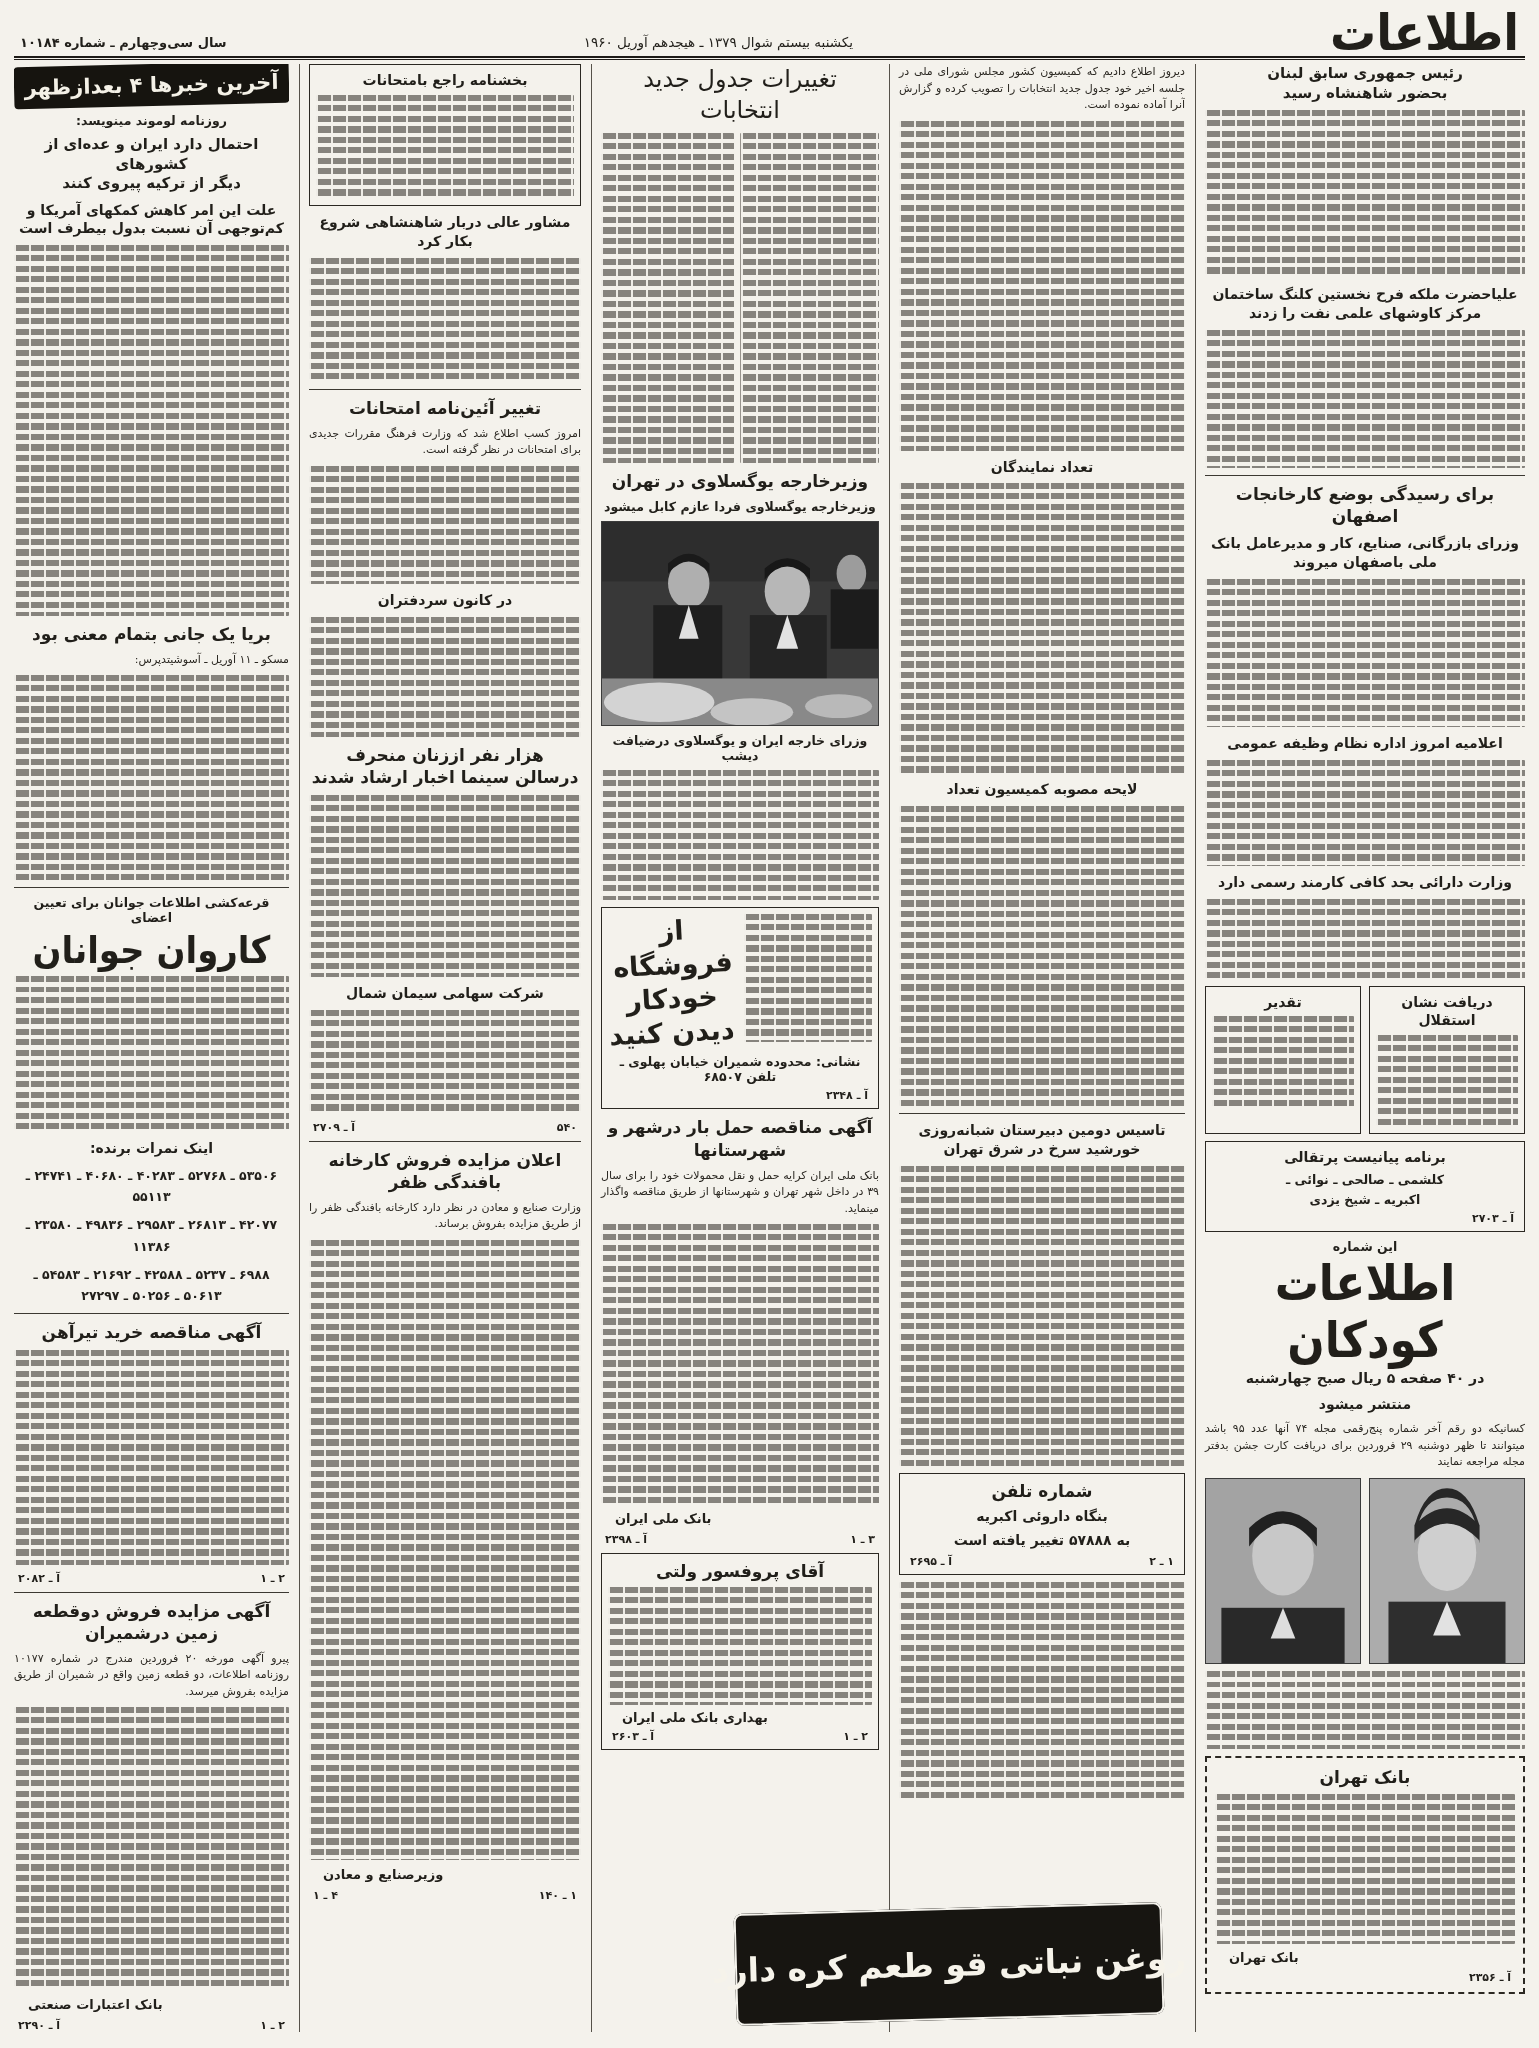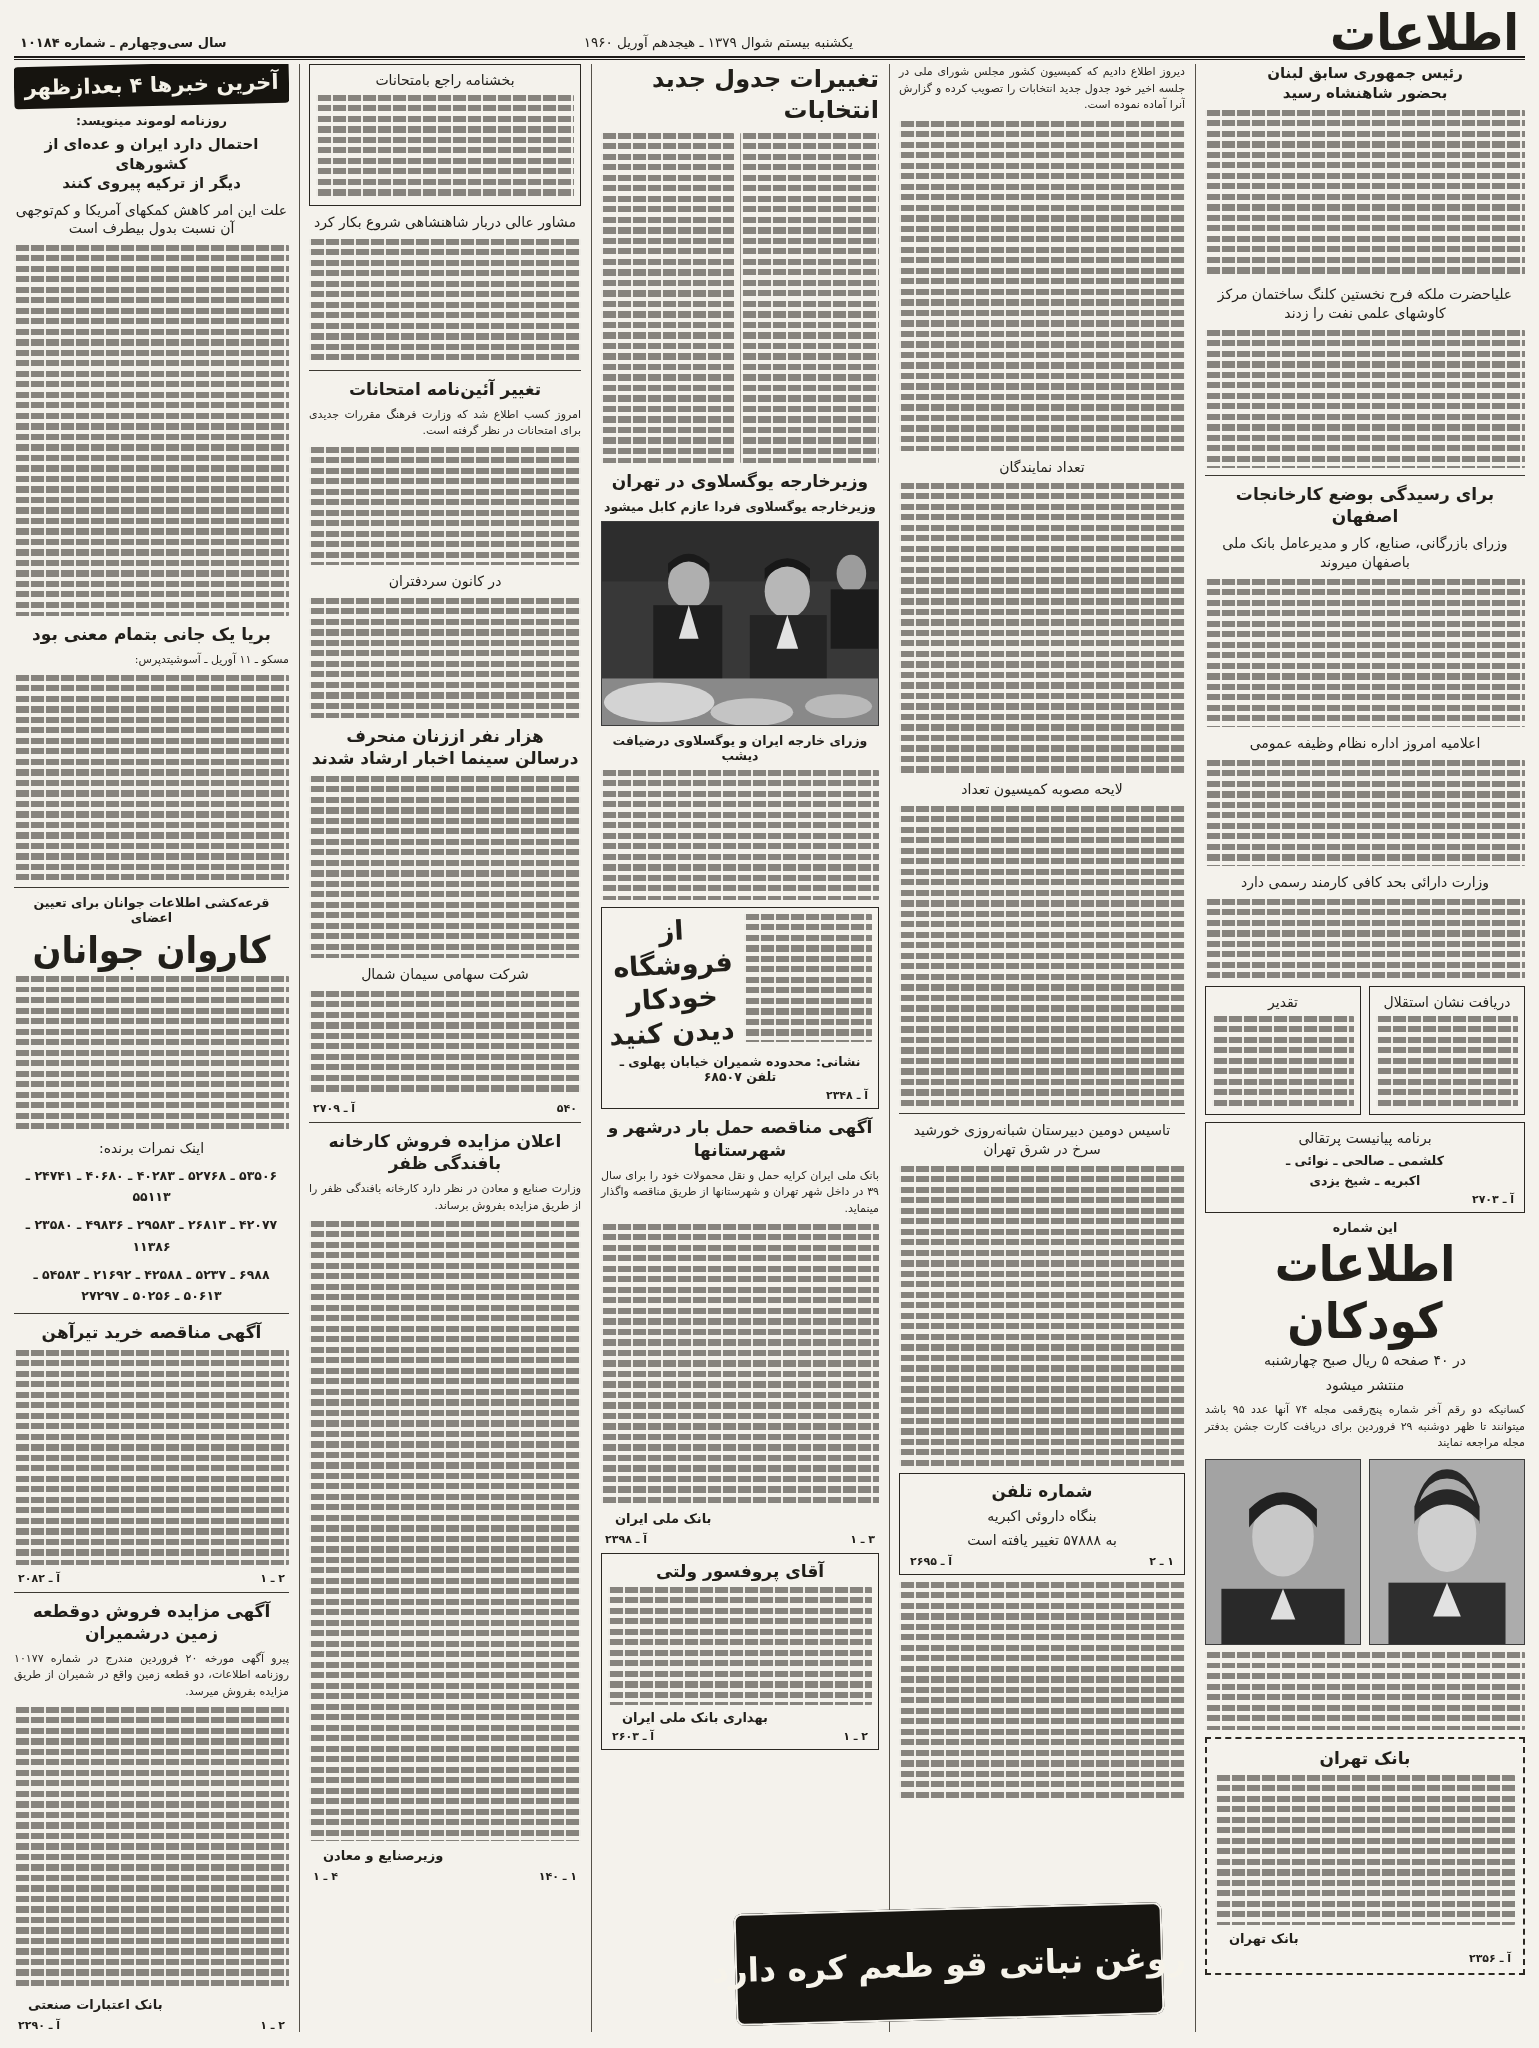--- a/index.html
+++ b/index.html
@@ -13,24 +13,24 @@
   .hdr{display:flex;align-items:flex-end;justify-content:space-between;height:48px;padding:0 6px}
   .masthead{font-size:46px;font-weight:bold;letter-spacing:-2px;transform:scaleY(1.08);line-height:.9;padding-left:120px}
   .dateline{font-size:13.5px;font-weight:normal;padding-bottom:4px}
   .issue{font-size:13px;font-weight:bold;padding-bottom:4px}
   .rule2{border-top:2px solid #1d1b17;border-bottom:1px solid #1d1b17;height:4px;margin:2px 0 4px}
   
   .cols{display:grid;grid-template-columns:330px 296px 288px 282px 1fr;gap:0 10px;height:1968px;overflow:hidden}
   .col{border-left:1px solid #56524a;padding-left:9px;overflow:hidden;display:flex;flex-direction:column;gap:7px}
   .col:last-child{border-left:none;padding-left:0}
   
-  .h-xl{font-size:24px;font-weight:bold;line-height:1.3}
+  .h-xl{font-size:24px;font-weight:normal;text-align:center;line-height:1.3}
   .h-lg{font-size:15px;font-weight:bold;text-align:center;line-height:1.3}
   .h-md{font-size:17px;font-weight:bold;text-align:center;line-height:1.3}
-  .h-sm{font-size:14px;font-weight:normal;text-align:center;line-height:1.35}
+  .h-sm{font-size:14px;font-weight:bold;text-align:center;line-height:1.35}
   .kicker{font-size:12.5px;font-weight:bold;text-align:center}
   .lead{font-size:11px;line-height:1.5;text-align:justify;color:#2b2822}
   .sig{font-size:13px;font-weight:bold;text-align:left;padding-left:14px}
   .coderow{display:flex;justify-content:space-between;font-size:11px;font-weight:bold;padding:0 4px}
   .rule{border-top:1px solid #3c3932}
   .tsim{
     opacity:.58;border-radius:1px;
     background-image:
       repeating-linear-gradient(90deg, rgba(244,242,236,.95) 0 1.6px, rgba(244,242,236,0) 1.6px 15px),
       repeating-linear-gradient(180deg, #38352e 0 6px, rgba(56,53,46,0) 6px 10.5px);

